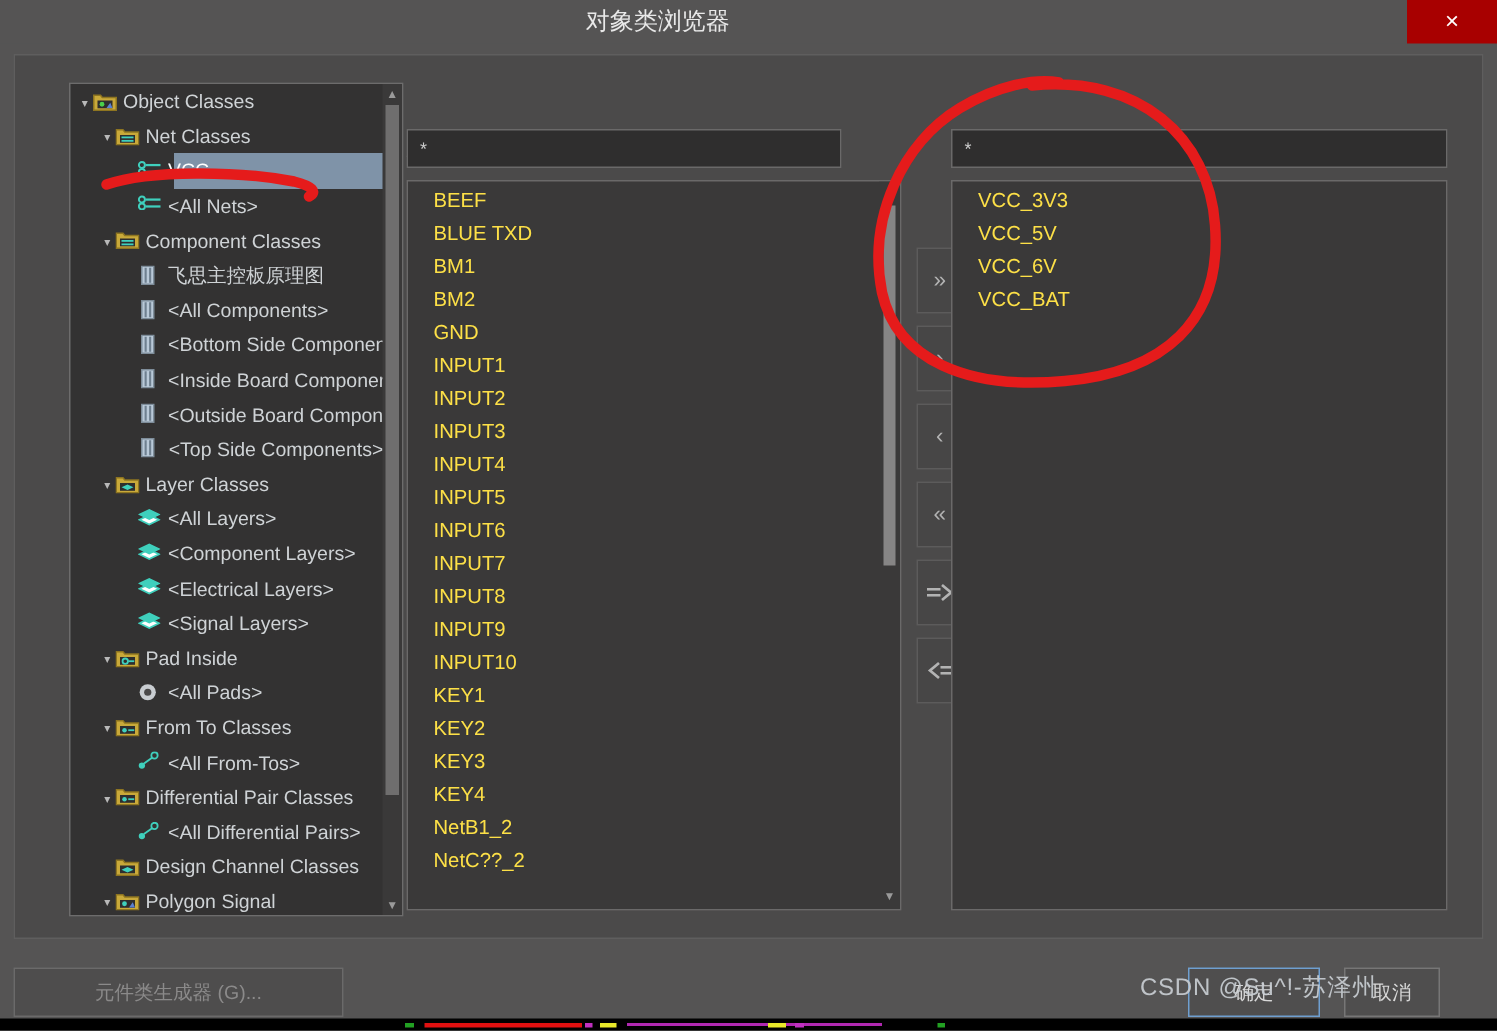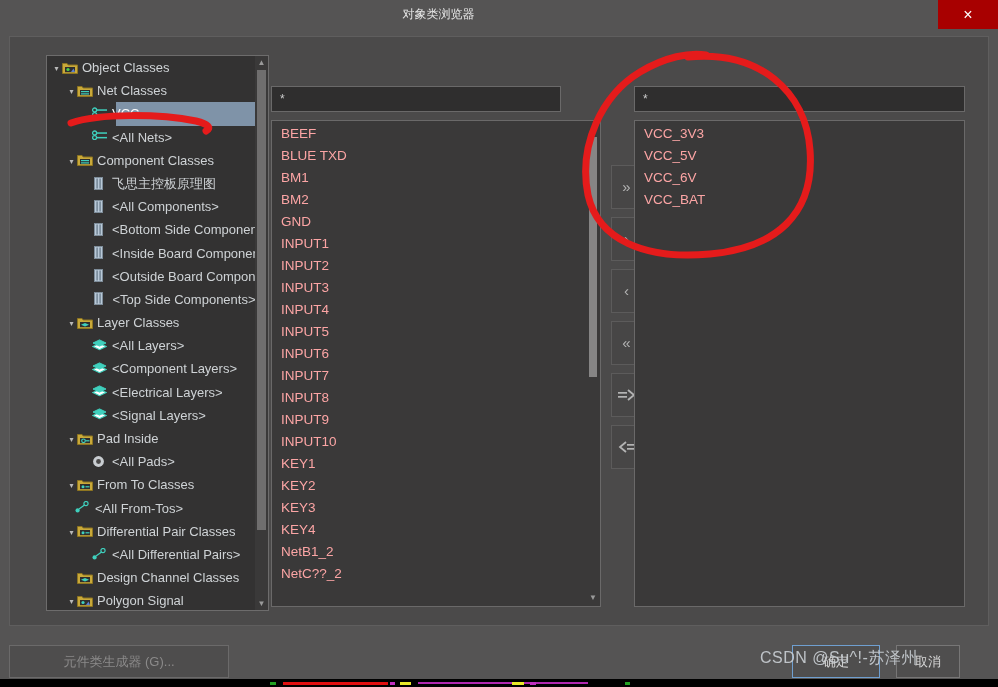--- a/index.html
+++ b/index.html
@@ -22,21 +22,21 @@
     position: absolute; left: 0; top: 0;
     width: 998px; height: 29px;
     background: #555454;
   }
   .titlebar-text {
     position: absolute; left: 0; top: 0;
     width: 877px; height: 29px;
     line-height: 29px;
     text-align: center;
     color: #e8e8e8;
-    font-size: 12px;
+    font-size: 16px;
   }
   .close-btn {
     position: absolute; right: 0; top: 0;
     width: 60px; height: 29px;
     background: #a80000;
     color: #ffffff;
     font-size: 16px;
     line-height: 29px;
     text-align: center;
     cursor: pointer;
@@ -144,22 +144,22 @@
     background: #3a3939;
     border: 1px solid #6a6969;
     overflow: hidden;
   }
   .listbox-items {
     position: absolute; left: 0; top: 2px; right: 0;
   }
   .list-item {
     height: 22px;
     line-height: 22px;
-    padding-left: 9px;
-    color: #fca5a5;
+    padding-left: 17px;
+    color: #fde047;
     font-size: 13.5px;
     white-space: nowrap;
     cursor: default;
   }
 
   .list-scroll {
     position: absolute; right: 0; top: 0;
     width: 14px; bottom: 0;
     background: #3a3939;
   }
@@ -353,21 +353,21 @@
           <div class="tree-row" style="padding-left: 34px;"><span class="arrow empty"></span><span class="ticon"><svg width="13" height="13" viewBox="0 0 13 13">
                 <circle cx="6.5" cy="6.5" r="5.4" fill="#c9cdd1"></circle>
                 <circle cx="6.5" cy="6.5" r="2.4" fill="#4a4949"></circle>
               </svg></span><span>&lt;All Pads&gt;</span></div>
           <div class="tree-row" style="padding-left: 19px;"><span class="arrow">▾</span><span class="ticon"><svg width="16" height="13" viewBox="0 0 16 13">
                 <path d="M0.5 2.5 L5 2.5 L6.2 4 L15.5 4 L15.5 12.5 L0.5 12.5 Z" fill="#c9a93a" stroke="#8e7520"></path>
                 <rect x="3" y="6" width="10" height="5.2" fill="#2e2e2e"></rect>
                 <circle cx="6" cy="8.8" r="1.5" fill="#3fd0bd"></circle>
                 <rect x="8.5" y="8.2" width="4" height="1.2" fill="#3fd0bd"></rect>
               </svg></span><span>From To Classes</span></div>
-          <div class="tree-row" style="padding-left: 17px;"><span class="arrow empty"></span><span class="ticon"><svg width="14" height="12" viewBox="0 0 14 12">
+          <div class="tree-row" style="padding-left: 34px;"><span class="arrow empty"></span><span class="ticon"><svg width="14" height="12" viewBox="0 0 14 12">
                 <circle cx="11" cy="2.6" r="2.1" fill="none" stroke="#3fd0bd" stroke-width="1.2"></circle>
                 <circle cx="2.6" cy="9.4" r="2.1" fill="#3fd0bd"></circle>
                 <line x1="4" y1="8" x2="9.6" y2="4" stroke="#3fd0bd" stroke-width="1.3"></line>
               </svg></span><span>&lt;All From-Tos&gt;</span></div>
           <div class="tree-row" style="padding-left: 19px;"><span class="arrow">▾</span><span class="ticon"><svg width="16" height="13" viewBox="0 0 16 13">
                 <path d="M0.5 2.5 L5 2.5 L6.2 4 L15.5 4 L15.5 12.5 L0.5 12.5 Z" fill="#c9a93a" stroke="#8e7520"></path>
                 <rect x="3" y="6" width="10" height="5.2" fill="#2e2e2e"></rect>
                 <circle cx="6" cy="8.8" r="1.5" fill="#3fd0bd"></circle>
                 <rect x="8.5" y="8.2" width="4" height="1.2" fill="#3fd0bd"></rect>
               </svg></span><span>Differential Pair Classes</span></div>

